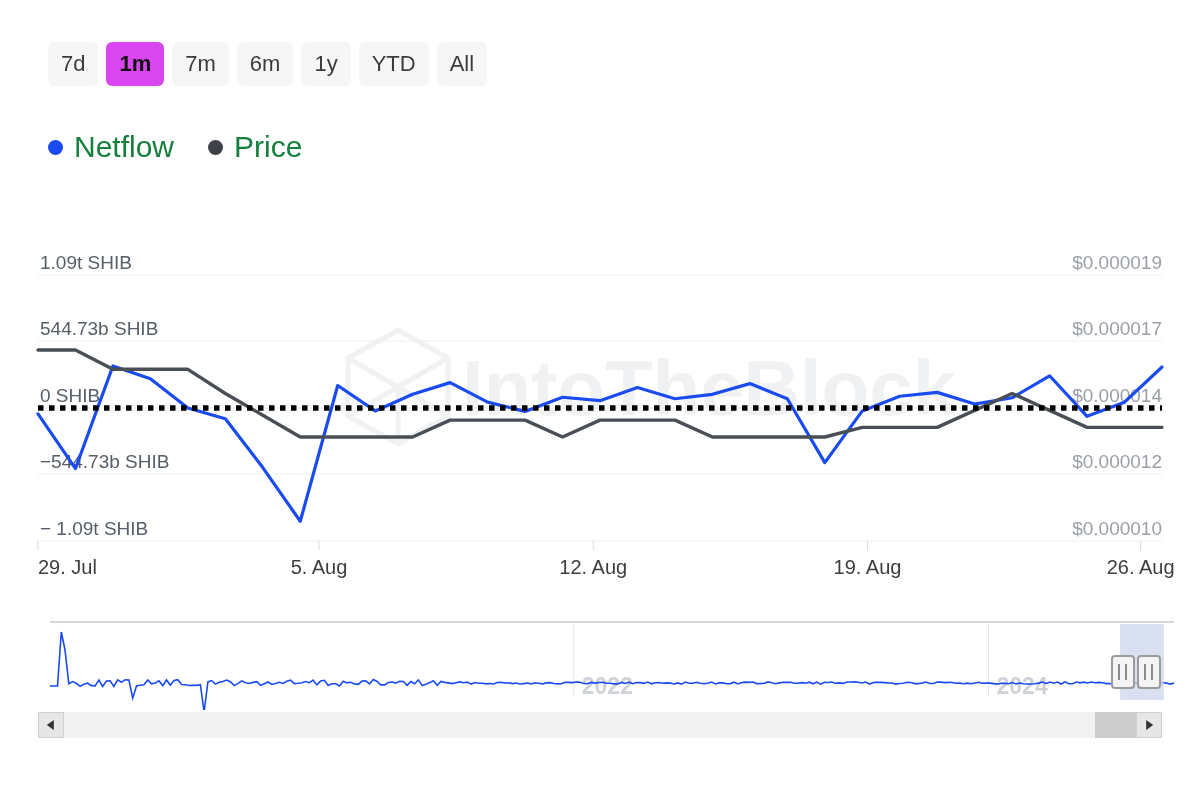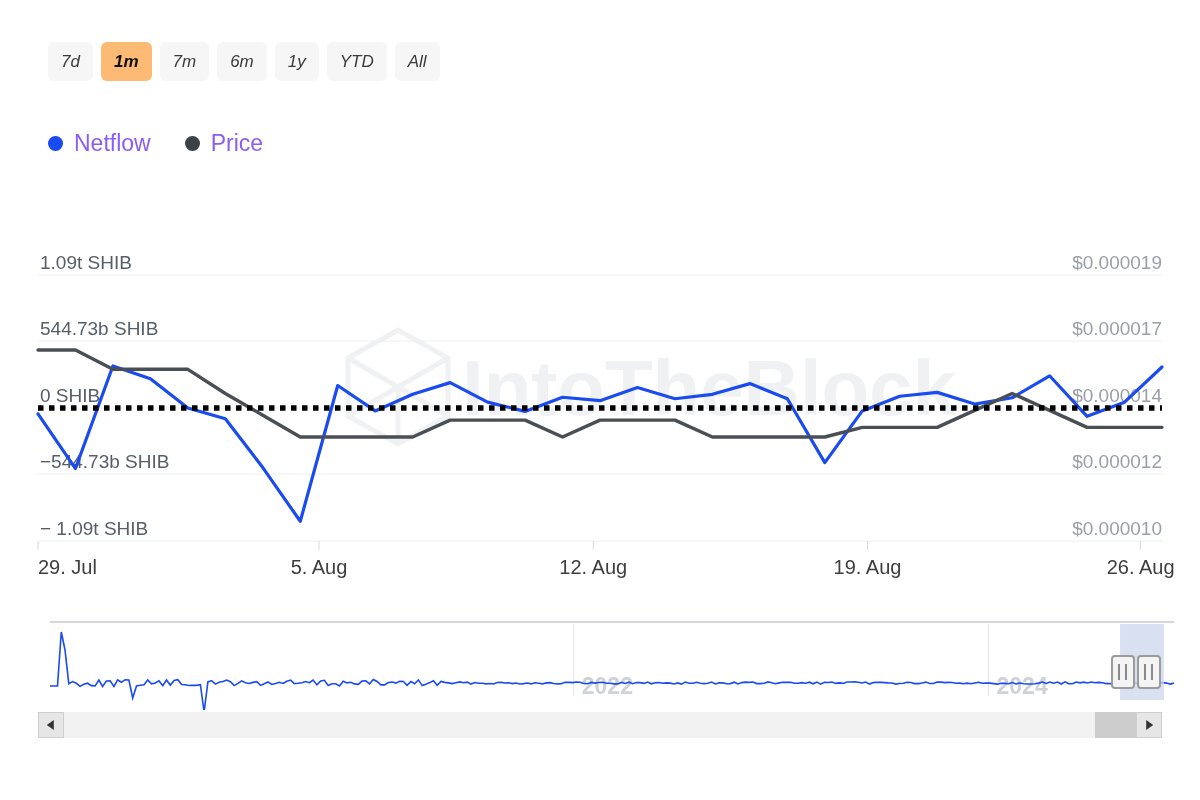--- a/index.html
+++ b/index.html
@@ -23,29 +23,28 @@
     display: flex;
     align-items: center;
     gap: 8px;
   }
   .range-btn {
     background: #f6f6f6;
     border: none;
     border-radius: 6px;
     color: #3b3b3b;
     font-family: "Liberation Sans", sans-serif;
-    font-size: 17px;
+    font-size: 22px;
     line-height: 1;
     padding: 11px 13px;
     cursor: pointer;
     white-space: nowrap;
-    font-style: italic;
   }
   .range-btn.selected {
-    background: #fdba74;
+    background: #d946ef;
     color: #111111;
     font-weight: bold;
   }
 
   
   #legend {
     position: absolute;
     left: 48px;
     top: 132px;
     display: flex;
@@ -58,22 +57,22 @@
     gap: 11px;
     cursor: pointer;
   }
   .legend-dot {
     width: 15px;
     height: 15px;
     border-radius: 50%;
     display: inline-block;
   }
   .legend-label {
-    font-size: 23px;
-    color: #8b5cf6;
+    font-size: 30px;
+    color: #15803d;
     line-height: 1;
   }
 
   
   #chart-area {
     position: absolute;
     left: 0;
     top: 230px;
     width: 1200px;
     height: 360px;

